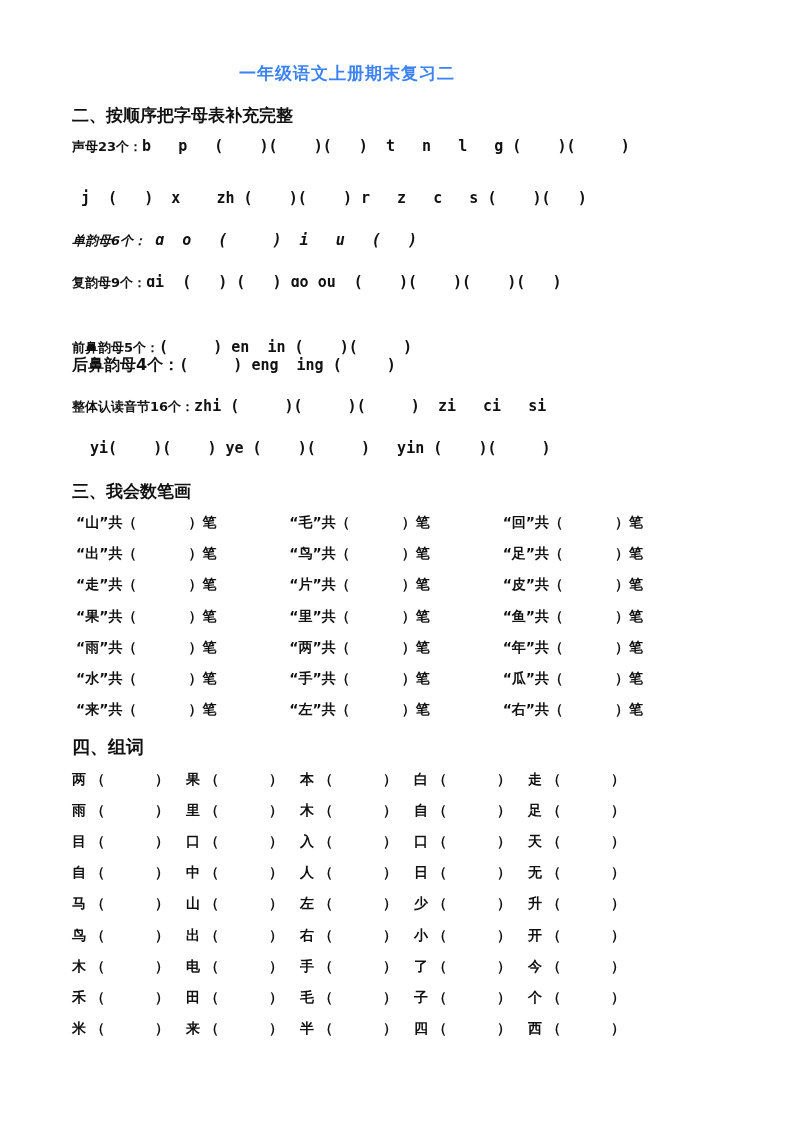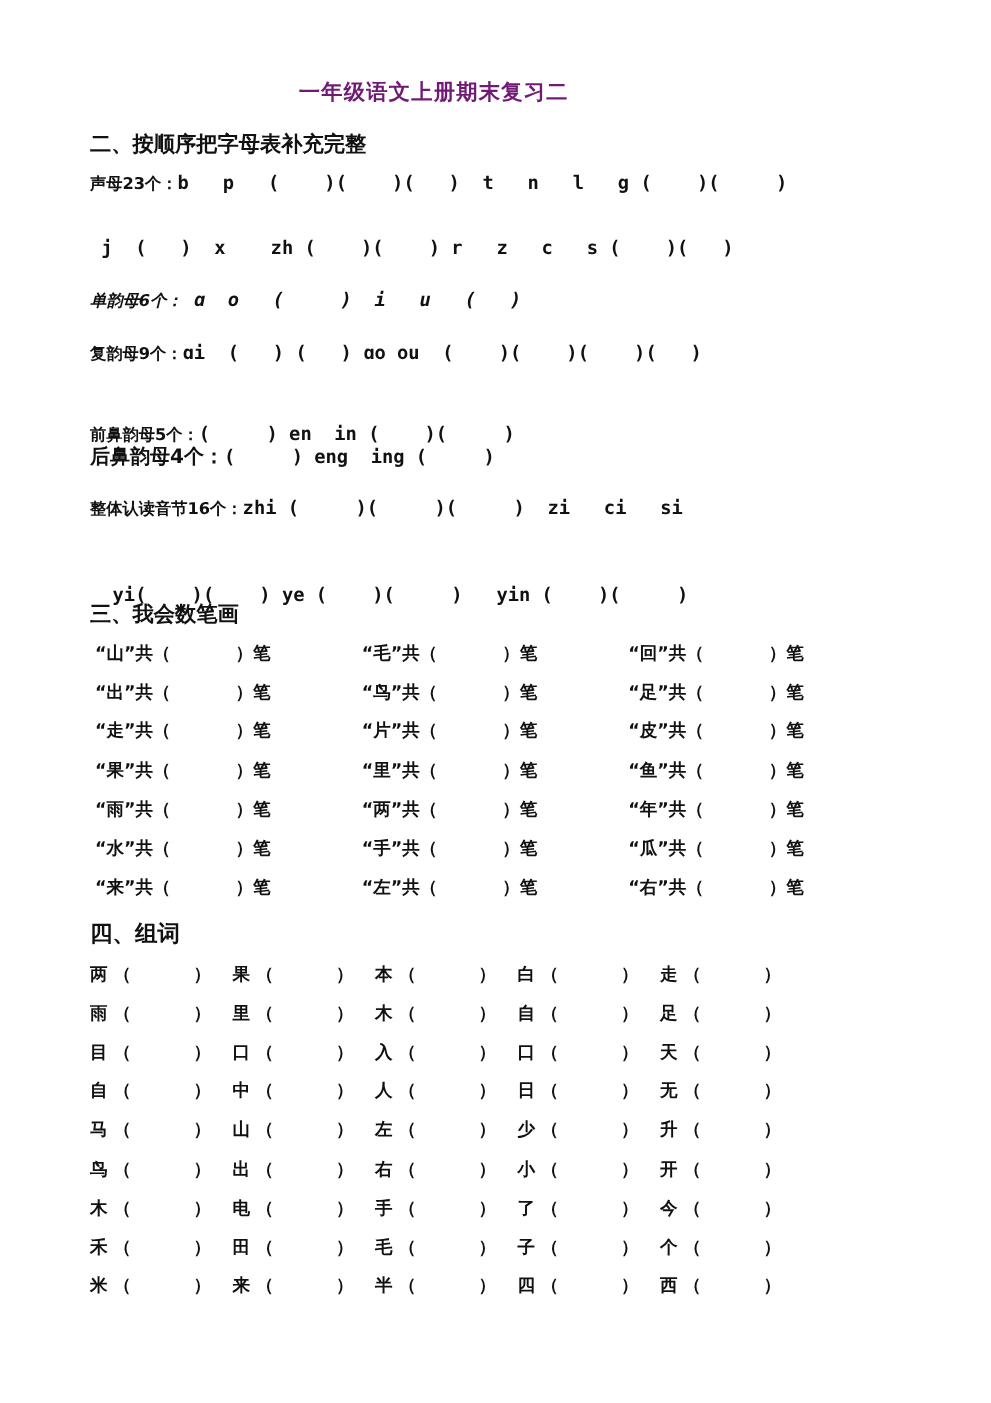--- a/index.html
+++ b/index.html
@@ -1,19 +1,19 @@
 <!DOCTYPE html>
 <html><head>
 <meta charset="utf-8">
 <style>
   html, body { margin: 0; padding: 0; background: #ffffff; }
   body { width: 793px; height: 1122px; position: relative; overflow: hidden;
          font-family: "DejaVu Sans", sans-serif; color: #111; }
   .title { position: absolute; top: 62px; left: 0; width: 694px; text-align: center;
-           color: #701a75; font-weight: bold; font-size: 17px; letter-spacing: 1px; }
+           color: #3b82f6; font-weight: bold; font-size: 17px; letter-spacing: 1px; }
   .h2 { position: absolute; left: 72px; font-weight: bold; font-size: 17px; }
   .line { position: absolute; left: 72px; font-weight: bold; font-size: 15px; white-space: pre;
           font-family: "DejaVu Sans Mono", "Liberation Mono", monospace; }
   .line .lbl { font-family: "DejaVu Sans", sans-serif; font-size: 13px; }
   .line.big .lbl { font-size: 16px; }
   .stroke-grid { position: absolute; left: 76px; top: 514px; width: 640px; }
   .stroke-row { height: 31.2px; display: flex; font-weight: bold; font-size: 14px; align-items: flex-start; }
   .stroke-cell { width: 234px; display: flex; white-space: pre; }
   .stroke-cell .blank { display: inline-block; width: 52px; }
   .word-grid { position: absolute; left: 72px; top: 764px; }
@@ -29,21 +29,21 @@
 <div class="h2" style="top:104px">二、按顺序把字母表补充完整</div>
 
 <div id="s2lines">
     <div class="line" style="top: 137px;"><span class="lbl">声母23个：</span><span>b   p   (    )(    )(   )  t   n   l   g (    )(     )</span></div>
     <div class="line" style="top: 189px;"><span class="lbl"></span><span> j  (   )  x    zh (    )(    ) r   z   c   s (    )(   )</span></div>
     <div class="line" style="top: 231px; font-style: italic;"><span class="lbl">单韵母6个：</span><span> ɑ  o   (     )  i   u   (   )</span></div>
     <div class="line" style="top: 273px;"><span class="lbl">复韵母9个：</span><span>ɑi  (   ) (   ) ɑo ou  (    )(    )(    )(   )</span></div>
     <div class="line" style="top: 314px; margin-top: 24px;"><span class="lbl">前鼻韵母5个：</span><span>(     ) en  in (    )(     )</span></div>
     <div class="line big" style="top: 355px;"><span class="lbl">后鼻韵母4个：</span><span>(     ) eng  ing (     )</span></div>
     <div class="line" style="top: 397px;"><span class="lbl">整体认读音节16个：</span><span>zhi (     )(     )(     )  zi   ci   si</span></div>
-    <div class="line" style="top: 439px; margin-top: 28px;"><span class="lbl"></span><span>  yi(    )(    ) ye (    )(     )   yin (    )(     )</span></div>
+    <div class="line" style="top: 439px;"><span class="lbl"></span><span>  yi(    )(    ) ye (    )(     )   yin (    )(     )</span></div>
   </div>
 
 <div class="h2" style="top:480px">三、我会数笔画</div>
 <div class="stroke-grid" id="strokeGrid">
     <div class="stroke-row">
       <div class="stroke-cell"><span>“山”共（</span><span class="blank"></span><span>）笔</span></div>
       <div class="stroke-cell"><span>“毛”共（</span><span class="blank"></span><span>）笔</span></div>
       <div class="stroke-cell"><span>“回”共（</span><span class="blank"></span><span>）笔</span></div>
     </div>
     <div class="stroke-row">

